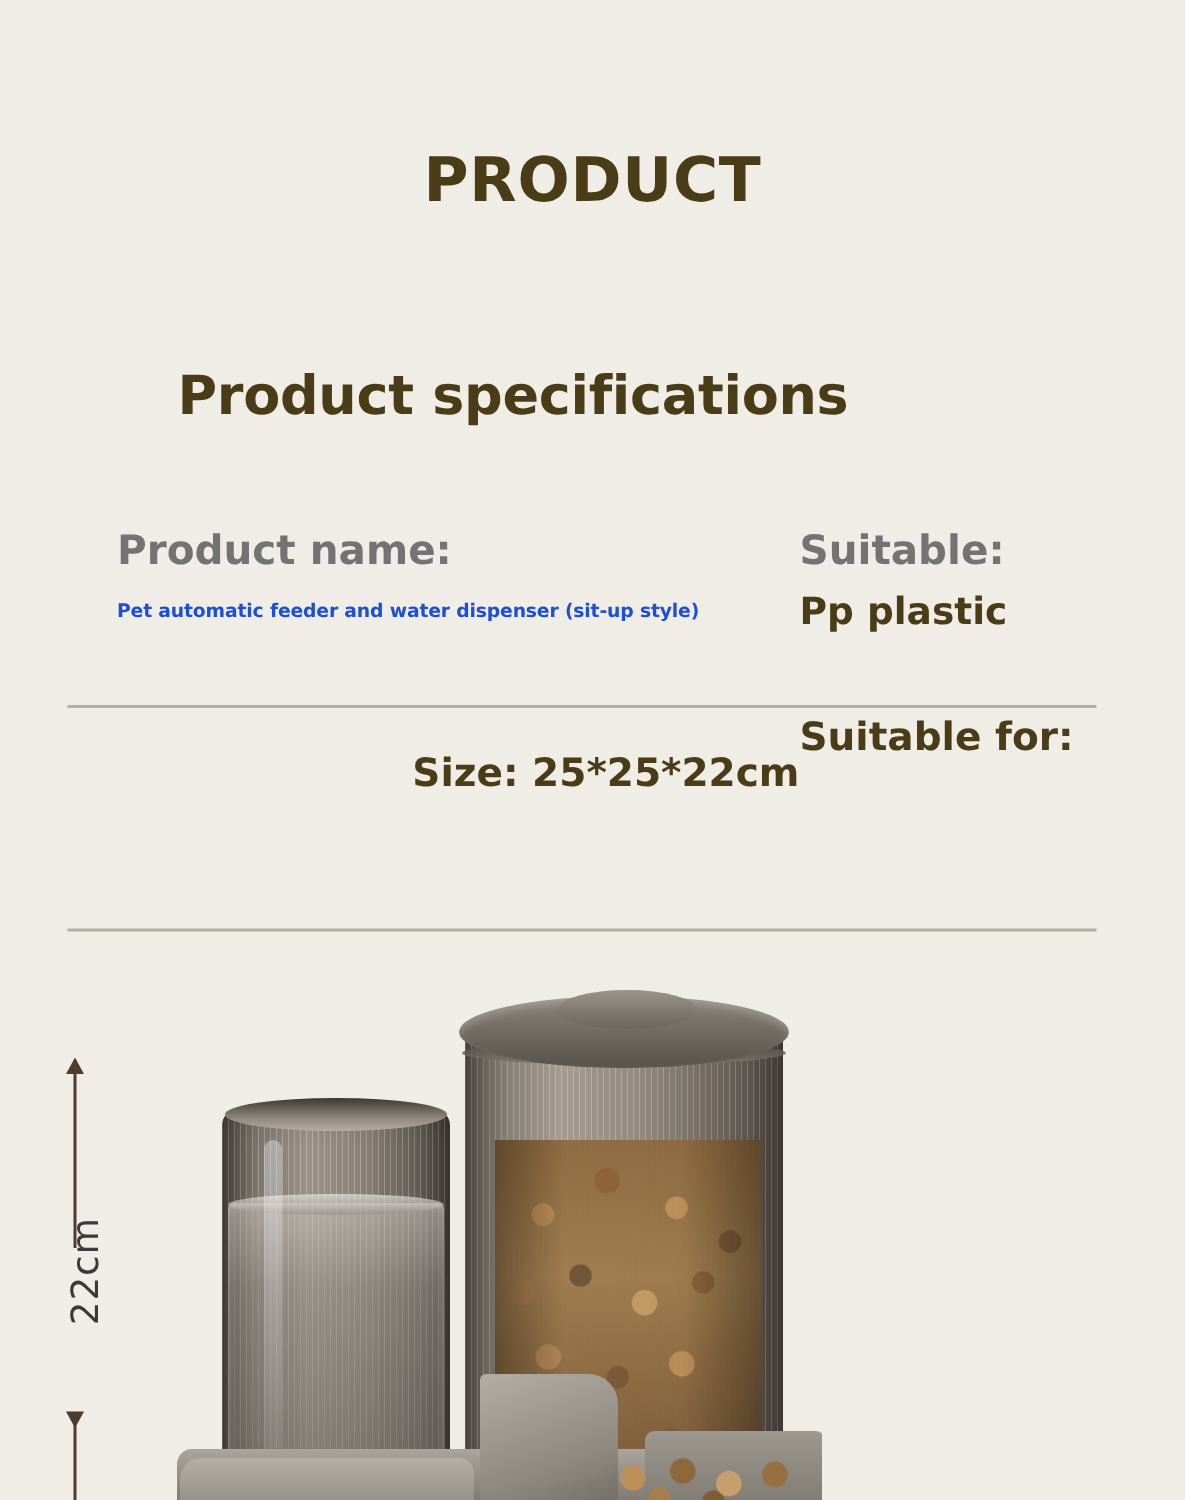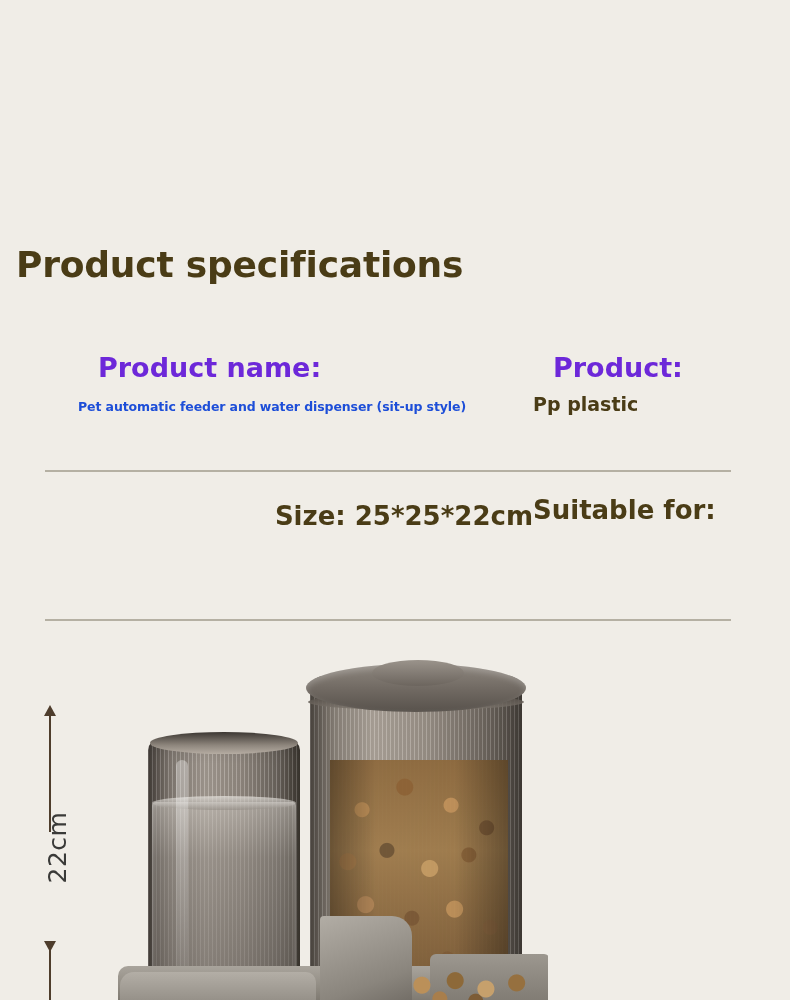--- a/index.html
+++ b/index.html
@@ -33,22 +33,23 @@
     font-size: 41px;
     font-weight: 700;
     letter-spacing: 0.5px;
     color: #4a3c16;
     line-height: 1.24;
     font-family: "DejaVu Sans", sans-serif;
   }
   .subtitle {
     position: absolute;
     top: 244px;
-    left: 16px;
+    left: 0;
     width: 684px;
+    text-align: center;
     font-size: 36px;
     font-weight: 700;
     color: #4a3c16;
     font-family: "DejaVu Sans", sans-serif;
     letter-spacing: -0.2px;
   }
 
   
   .spec-table {
     position: absolute;
@@ -65,51 +66,50 @@
   }
   .row-1 { height: 118px; }
   .row-2 { height: 140px; }
 
   .col-left  { width: 455px; flex: none; }
   .col-right { flex: 1; }
 
   .lbl-muted {
     font-size: 27px;
     font-weight: 700;
-    color: #6d28d9;
+    color: #737373;
     font-family: "DejaVu Sans", sans-serif;
     line-height: 1.15;
-    margin-left: 20px;
   }
   .val-small {
     margin-top: 16px;
     font-size: 12.5px;
     font-weight: 700;
     color: #1d4ed8;
     font-family: "DejaVu Sans", sans-serif;
     letter-spacing: -0.1px;
   }
   .val-bold {
     margin-top: 10px;
-    font-size: 19px;
+    font-size: 25px;
     font-weight: 700;
     color: #4a3c16;
     font-family: "DejaVu Sans", sans-serif;
     line-height: 1.2;
   }
   .val-strong {
     font-size: 26px;
     font-weight: 700;
     color: #4a3c16;
     font-family: "DejaVu Sans", sans-serif;
     line-height: 1.22;
   }
 
   .r2-left  { padding-top: 31px; text-align: right; }
-  .r2-right { padding-top: 25px; }
+  .r2-right { padding-top: 7px; }
 
   .divider {
     position: absolute;
     left: 45px;
     width: 686px;
     height: 2px;
     background: #b5b0a3;
   }
   .divider.d1 { top: 470px; }
   .divider.d2 { top: 619px; }
@@ -362,33 +362,34 @@
     height: 352px;
     background: #f0ede7;
   }
 </style>
 </head>
 <body>
 
 <div class="page">
 
   <div class="title-block">
+    <div class="title-line">PRODUCT</div>
   </div>
 
   <div class="subtitle">Product specifications</div>
 
   <div class="spec-table">
 
     <div class="spec-row row-1">
       <div class="col-left">
         <div class="lbl-muted">Product name:</div>
         <div class="val-small">Pet automatic feeder and water dispenser (sit-up style)</div>
       </div>
       <div class="col-right">
-        <div class="lbl-muted">Product:</div>
+        <div class="lbl-muted">Suitable:</div>
         <div class="val-bold">Pp plastic</div>
       </div>
     </div>
 
     <div class="spec-row row-2">
       <div class="col-left r2-left">
         <div class="val-strong">Size: 25*25*22cm</div>
       </div>
       <div class="col-right r2-right">
         <div class="val-strong">Suitable for:</div>

